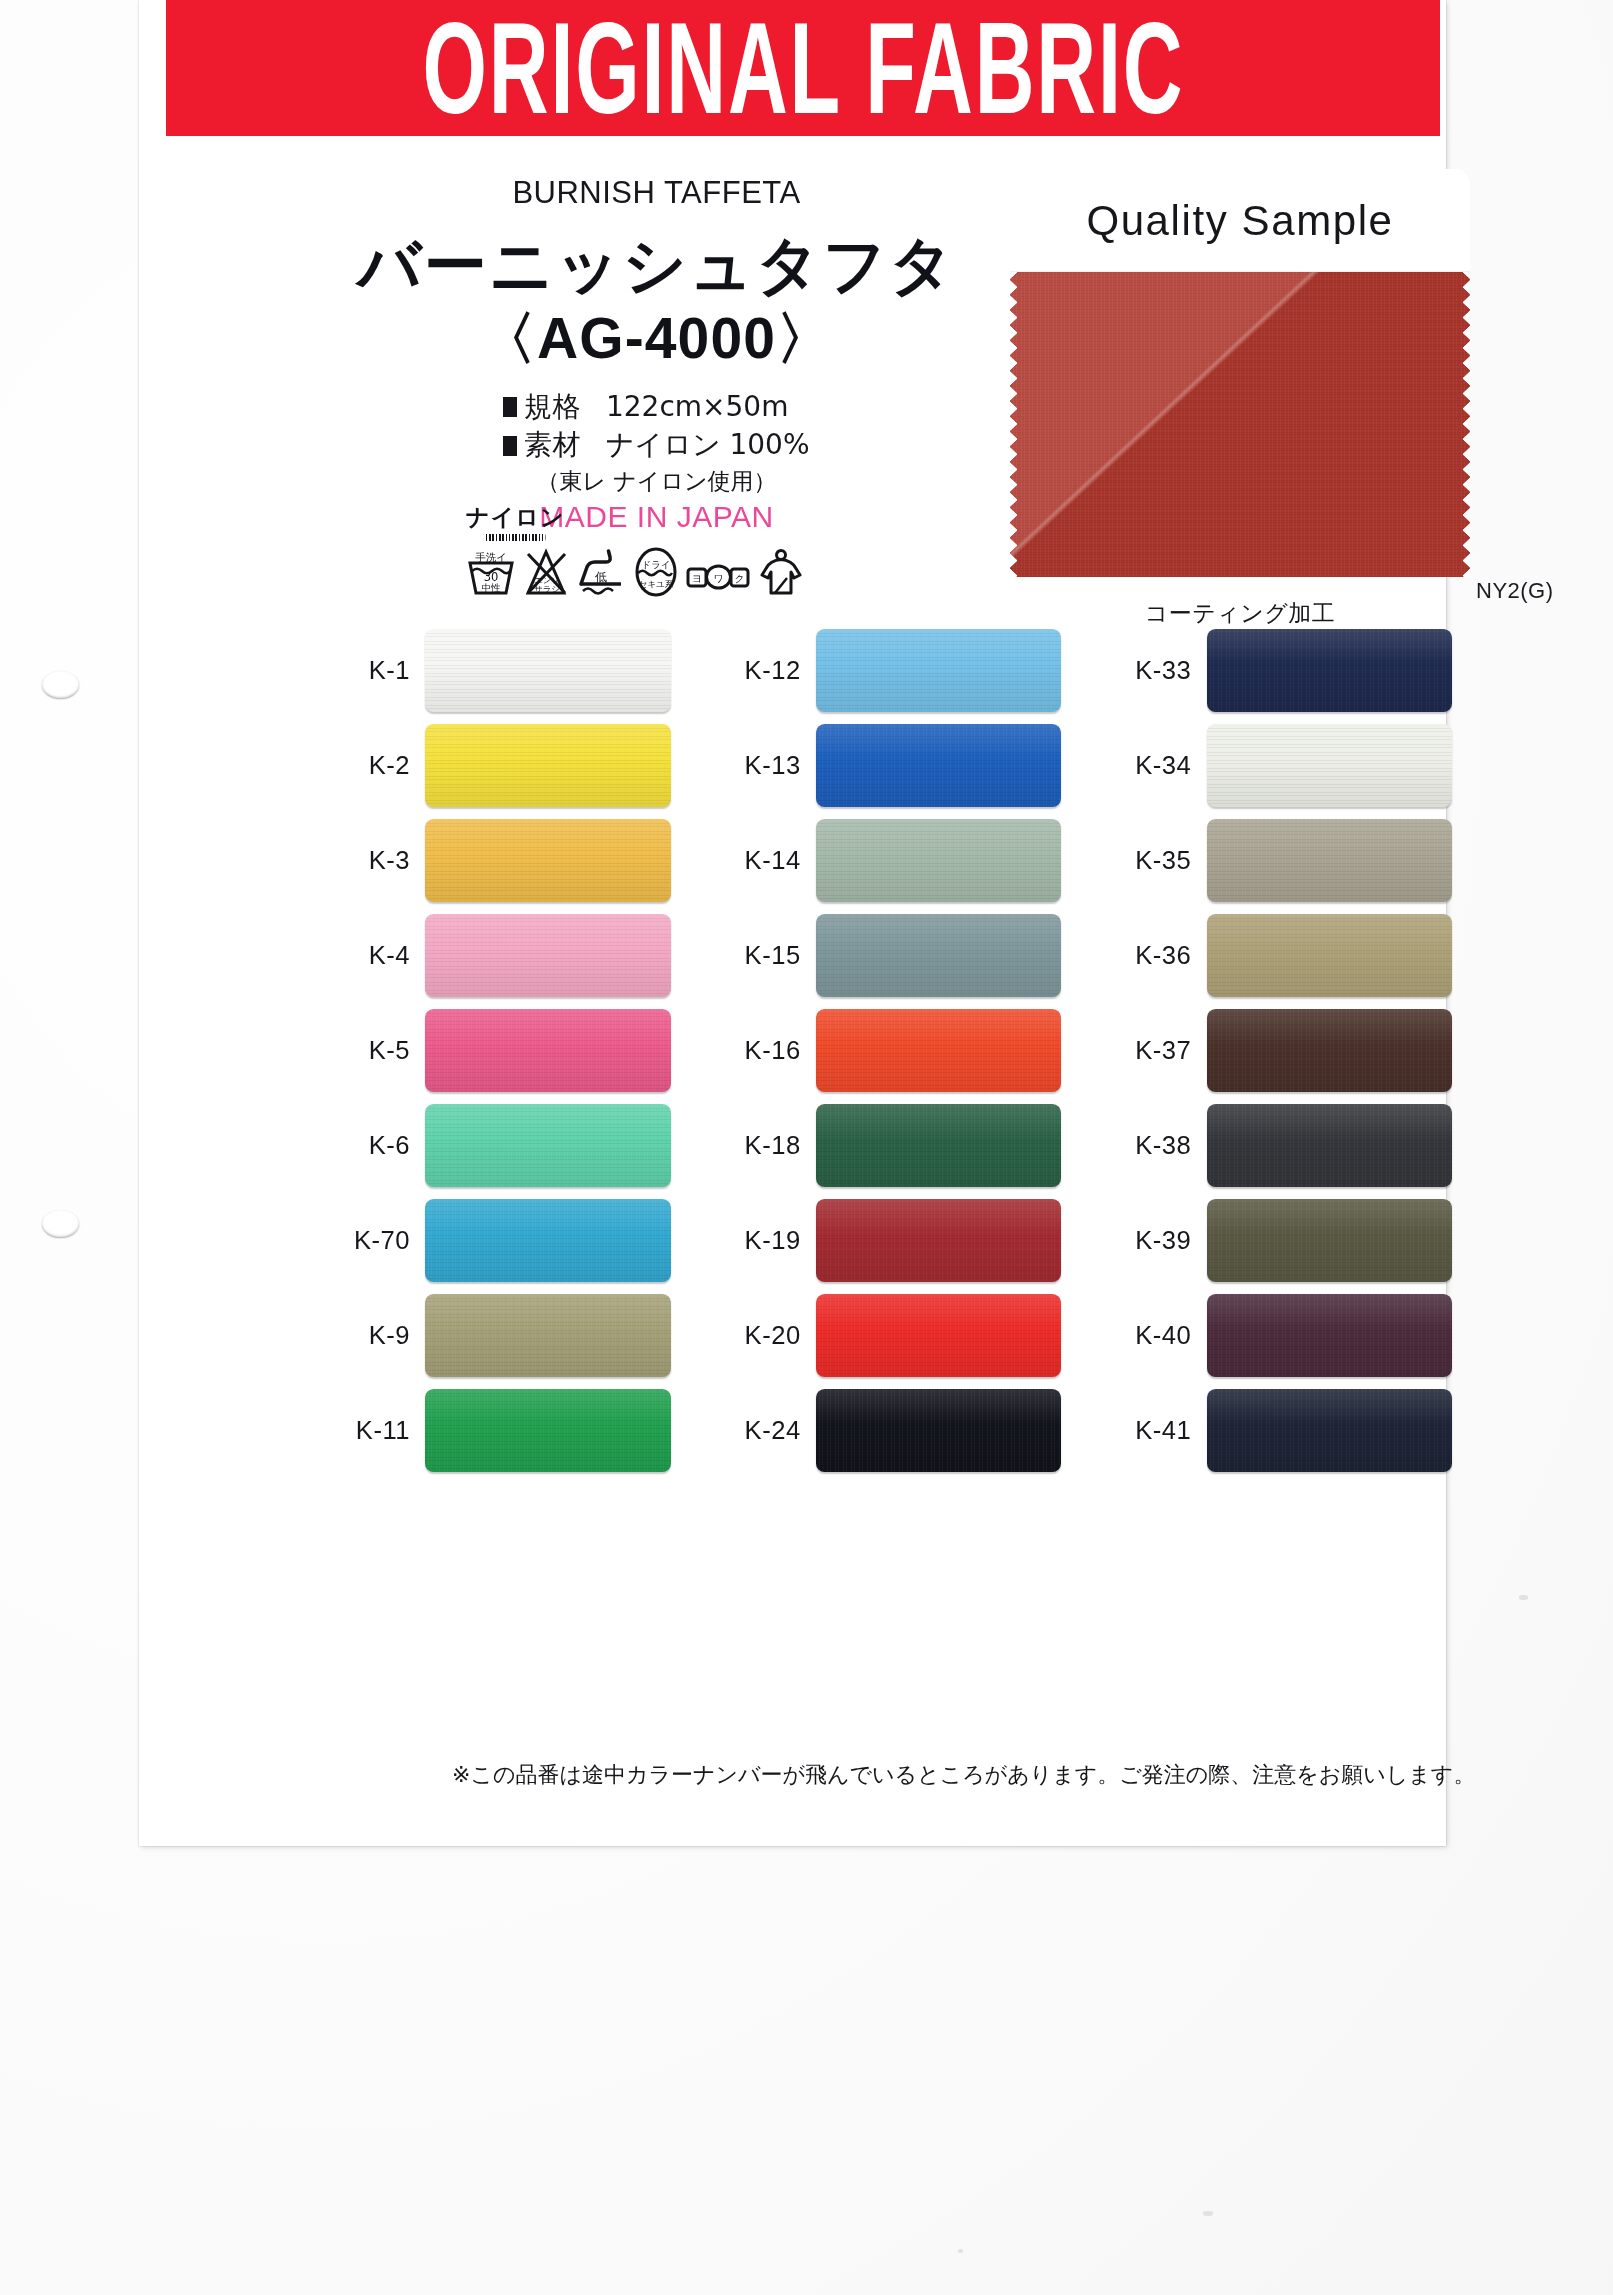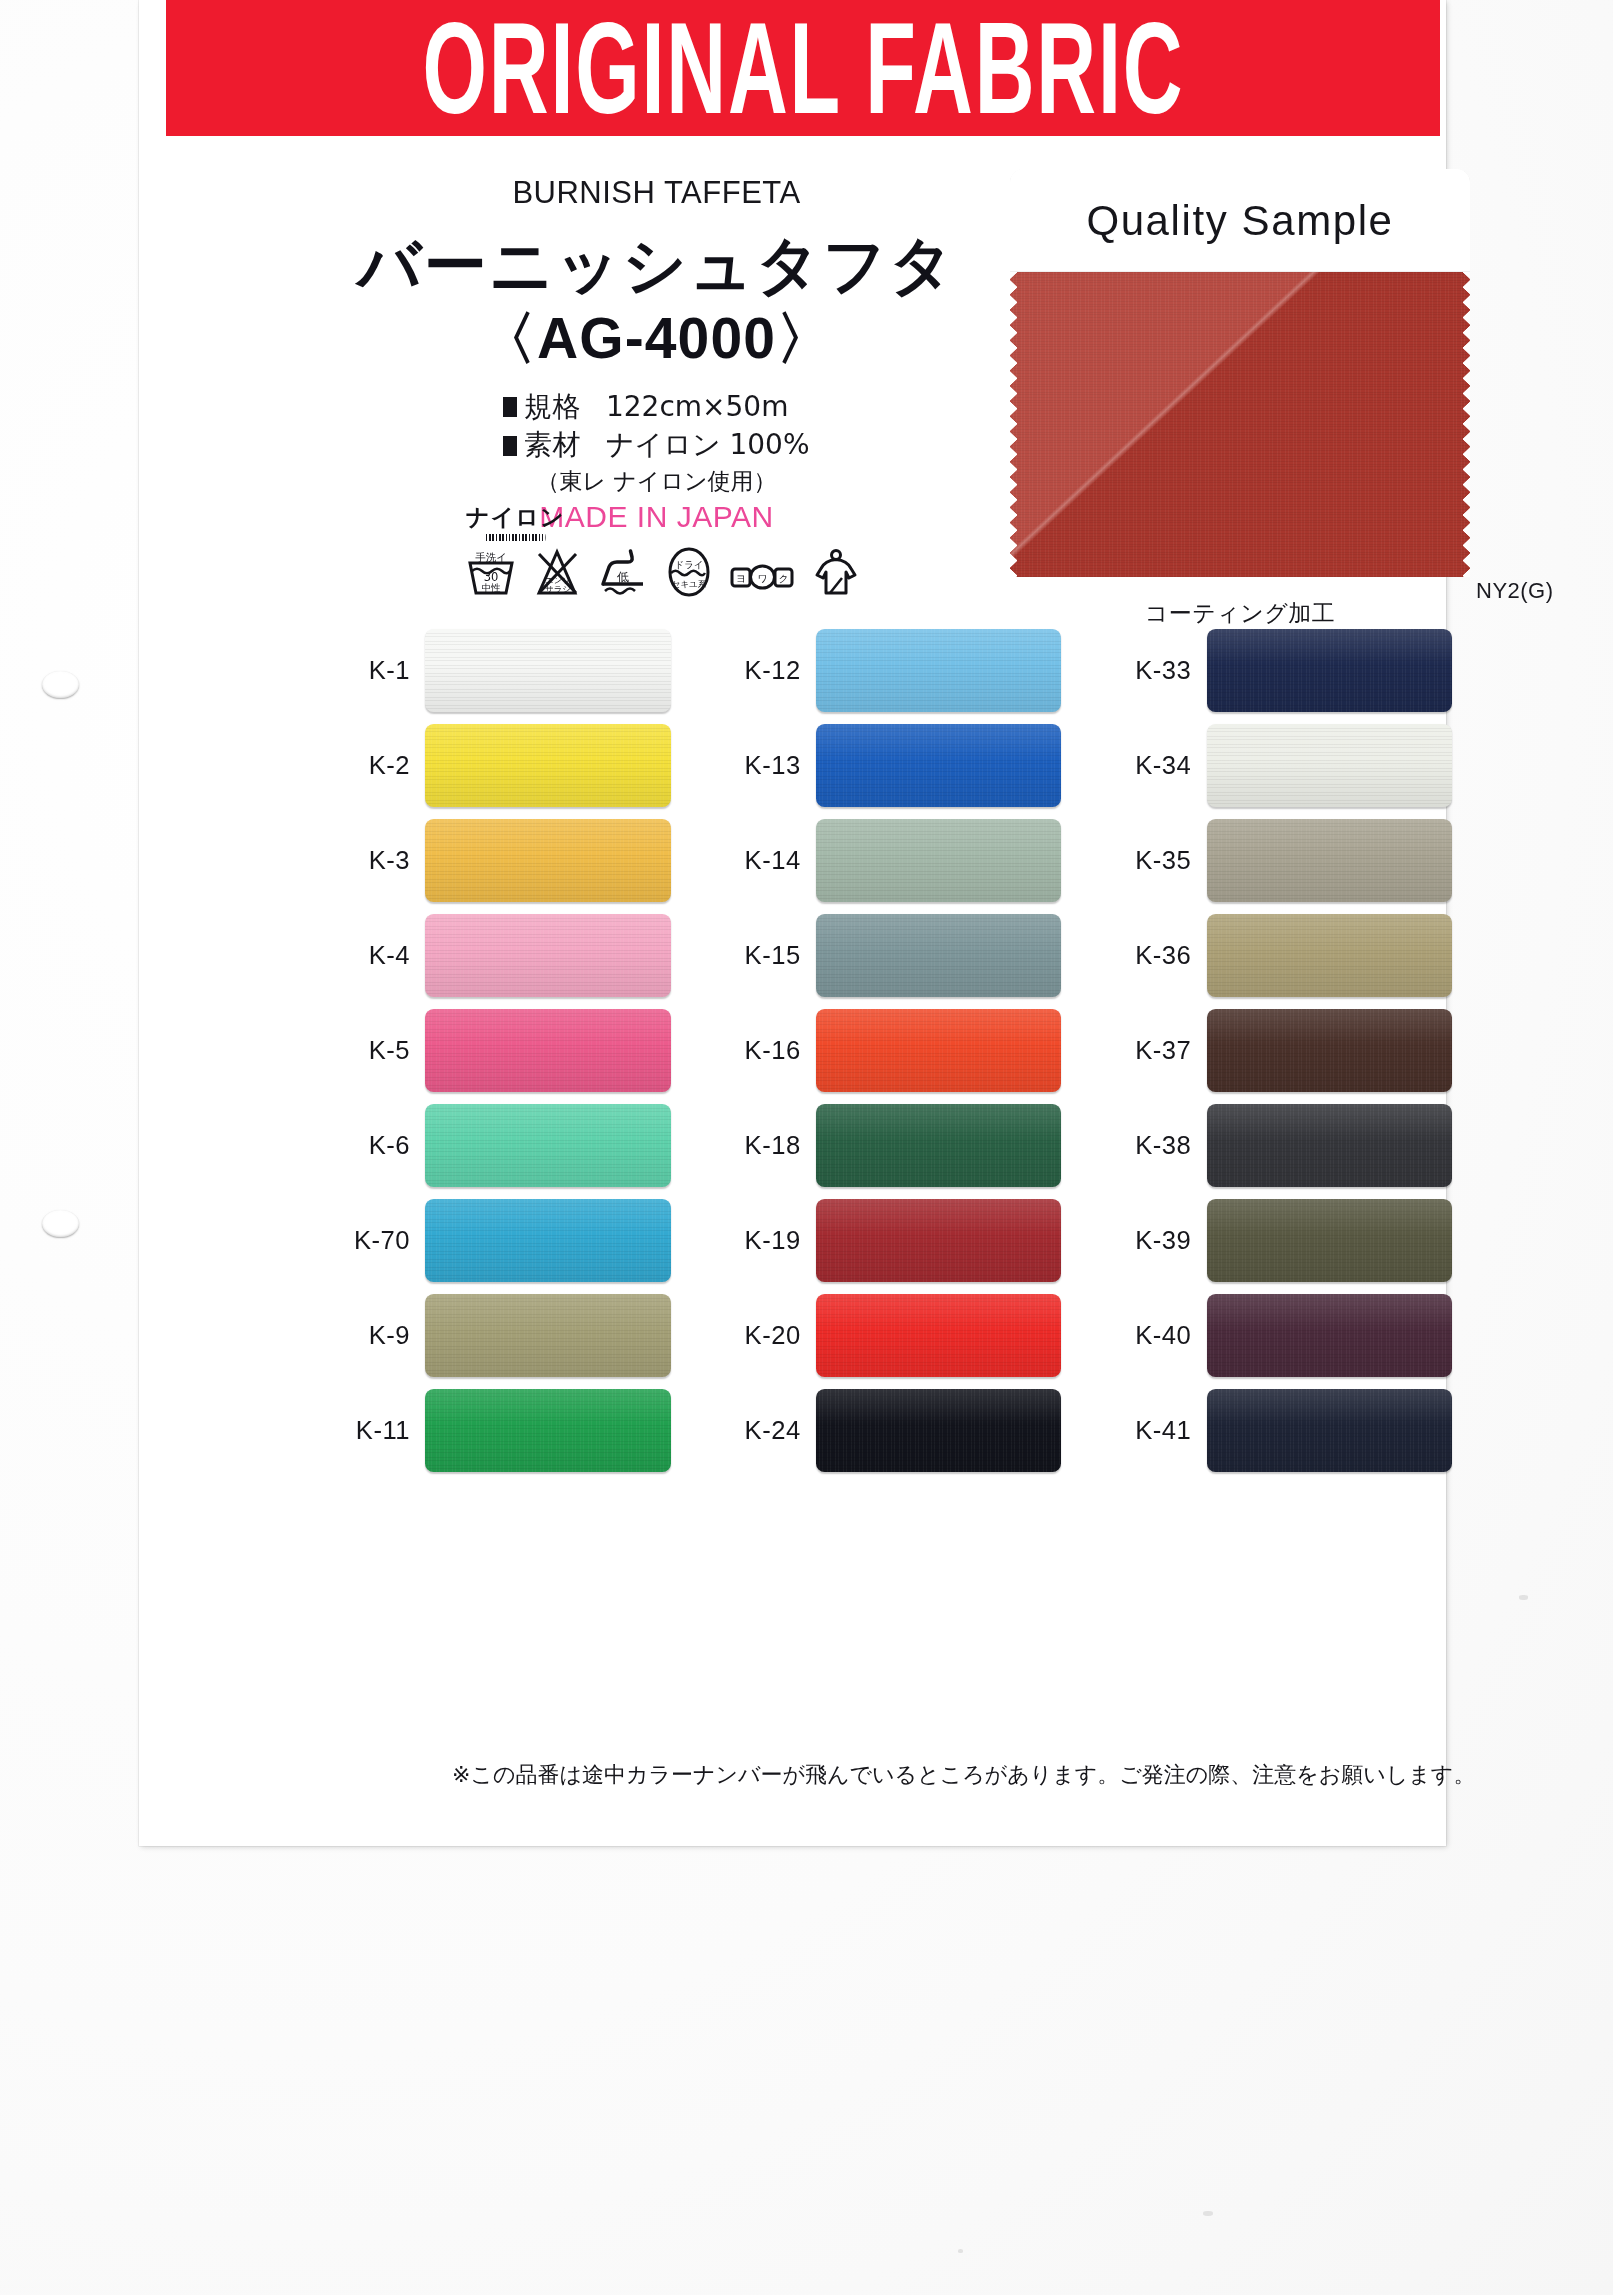--- a/index.html
+++ b/index.html
@@ -51,21 +51,21 @@
             letter-spacing:0px;font-family:"DejaVu Sans",sans-serif;}
   #made-in{font-size:30px;color:#ec4899;margin-top:3px;letter-spacing:0.5px;
            font-family:"Liberation Sans","DejaVu Sans",sans-serif;}
   
   #care{position:absolute;left:327px;top:502px;width:414px;}
   #care-title{font-size:23px;font-weight:700;color:#141419;letter-spacing:1.1px;
               font-family:"DejaVu Sans",sans-serif;position:relative;display:inline-block;}
   #care-title .wave{display:block;height:6.5px;width:100%;margin-top:1.1px;
      background:repeating-linear-gradient(90deg,#141419 0 1.6px,transparent 1.6px 3.3px);
      -webkit-mask-image:radial-gradient(circle,#000 60%,transparent 61%);}
-  #care-icons{display:flex;align-items:flex-end;gap:16px;margin-top:6.5px;}
+  #care-icons{display:flex;align-items:flex-end;gap:5px;margin-top:6.5px;}
   .care-ic{position:relative;width:50px;height:50px;flex:none;}
   .care-ic svg{width:100%;height:100%;display:block;}
   
   #qs{position:absolute;left:871px;top:169px;width:460px;}
   #qs-tab{
      position:relative;z-index:3;width:100%;height:103px;background:#ffffff;
      border-radius:14px 14px 0 0;display:flex;align-items:center;justify-content:center;
      box-shadow:0 -0.5px 0 #e2e2e2 inset;
   }
   #qs-label{font-size:42px;color:#16161b;letter-spacing:1.6px;

